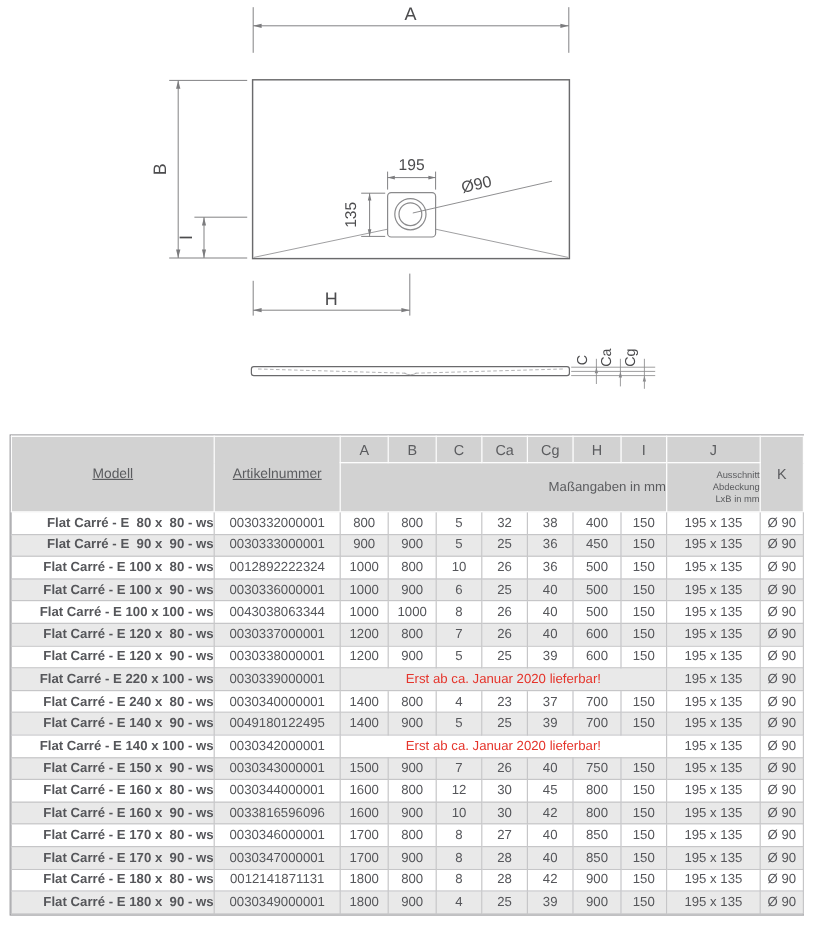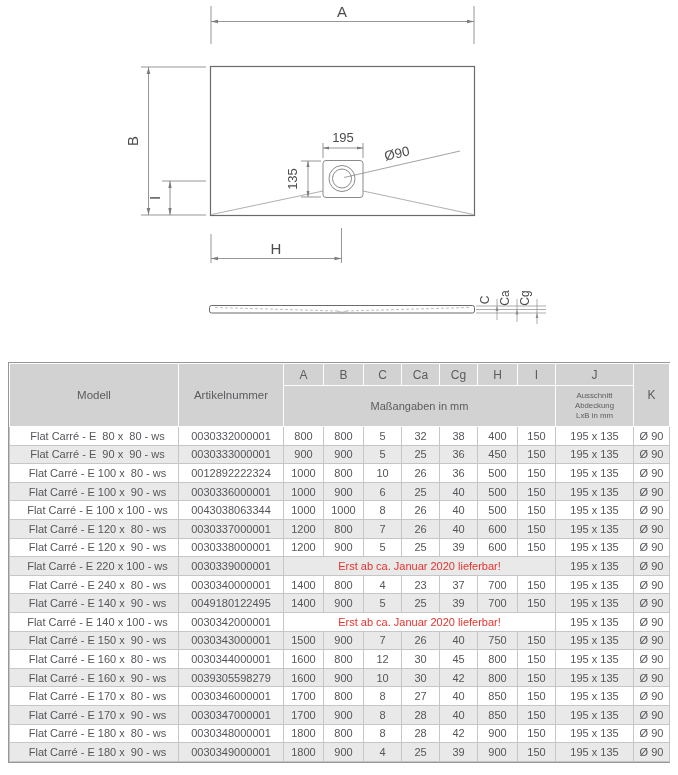--- a/index.html
+++ b/index.html
@@ -5,26 +5,26 @@
   html,body{margin:0;padding:0;background:#fff;}
   body{font-family:"Liberation Sans","DejaVu Sans",sans-serif;}
   .page{width:678px;height:775px;position:relative;overflow:hidden;background:#fff;}
   svg{display:block;}
   svg text{font-family:"Liberation Sans","DejaVu Sans",sans-serif;fill:#4c4c4e;}
 
   .tablewrap{border:1px solid #97979a;width:660px;margin:2px 0 0 8px;}
   table{border-collapse:collapse;table-layout:fixed;width:660px;color:#55565a;}
   th{background:#d2d2d2;border:1px solid #fdfdfd;font-weight:normal;color:#5b5c5f;padding:0;}
   th.letter{font-size:12px;height:21px;}
-  th.span2{font-size:11.5px;}
-  th.caption{font-size:11px;height:40px;}
+  th.span2{font-size:11.5px;text-decoration:underline;}
+  th.caption{font-size:11px;height:40px;text-align:right;}
   th.jcap{font-size:7.8px;line-height:1.25;white-space:pre-line;}
   th.kcol{font-size:12px;}
   td{border:1px solid #c6c6c8;font-size:11px;height:17.6px;text-align:center;padding:0;color:#55565a;}
-  td.model{text-align:center;padding-left:7px;white-space:pre;font-size:11px;}
+  td.model{text-align:right;padding-left:7px;white-space:pre;font-size:11px;font-weight:bold;}
   tbody tr:nth-child(even){background:#e9e9e9;}
   tbody tr:nth-child(odd){background:#ffffff;}
   td.note{color:#e5342b;font-size:11px;margin-top:14px;}
 </style>
 </head>
 <body>
 
 <div class="page">
 
   <svg width="678" height="360" viewBox="0 0 678 360">
@@ -330,21 +330,21 @@
             <td class="num">12</td>
             <td class="num">30</td>
             <td class="num">45</td>
             <td class="num">800</td>
             <td class="num">150</td>
             <td class="num">195 x 135</td>
             <td class="num">Ø 90</td>
           </tr>
           <tr>
             <td class="model">Flat Carré - E 160 x  90 - ws</td>
-            <td class="art">0039305598279</td>
+            <td class="art">0033816596096</td>
             <td class="num">1600</td>
             <td class="num">900</td>
             <td class="num">10</td>
             <td class="num">30</td>
             <td class="num">42</td>
             <td class="num">800</td>
             <td class="num">150</td>
             <td class="num">195 x 135</td>
             <td class="num">Ø 90</td>
           </tr>
@@ -369,21 +369,21 @@
             <td class="num">8</td>
             <td class="num">28</td>
             <td class="num">40</td>
             <td class="num">850</td>
             <td class="num">150</td>
             <td class="num">195 x 135</td>
             <td class="num">Ø 90</td>
           </tr>
           <tr>
             <td class="model">Flat Carré - E 180 x  80 - ws</td>
-            <td class="art">0030348000001</td>
+            <td class="art">0012141871131</td>
             <td class="num">1800</td>
             <td class="num">800</td>
             <td class="num">8</td>
             <td class="num">28</td>
             <td class="num">42</td>
             <td class="num">900</td>
             <td class="num">150</td>
             <td class="num">195 x 135</td>
             <td class="num">Ø 90</td>
           </tr>

